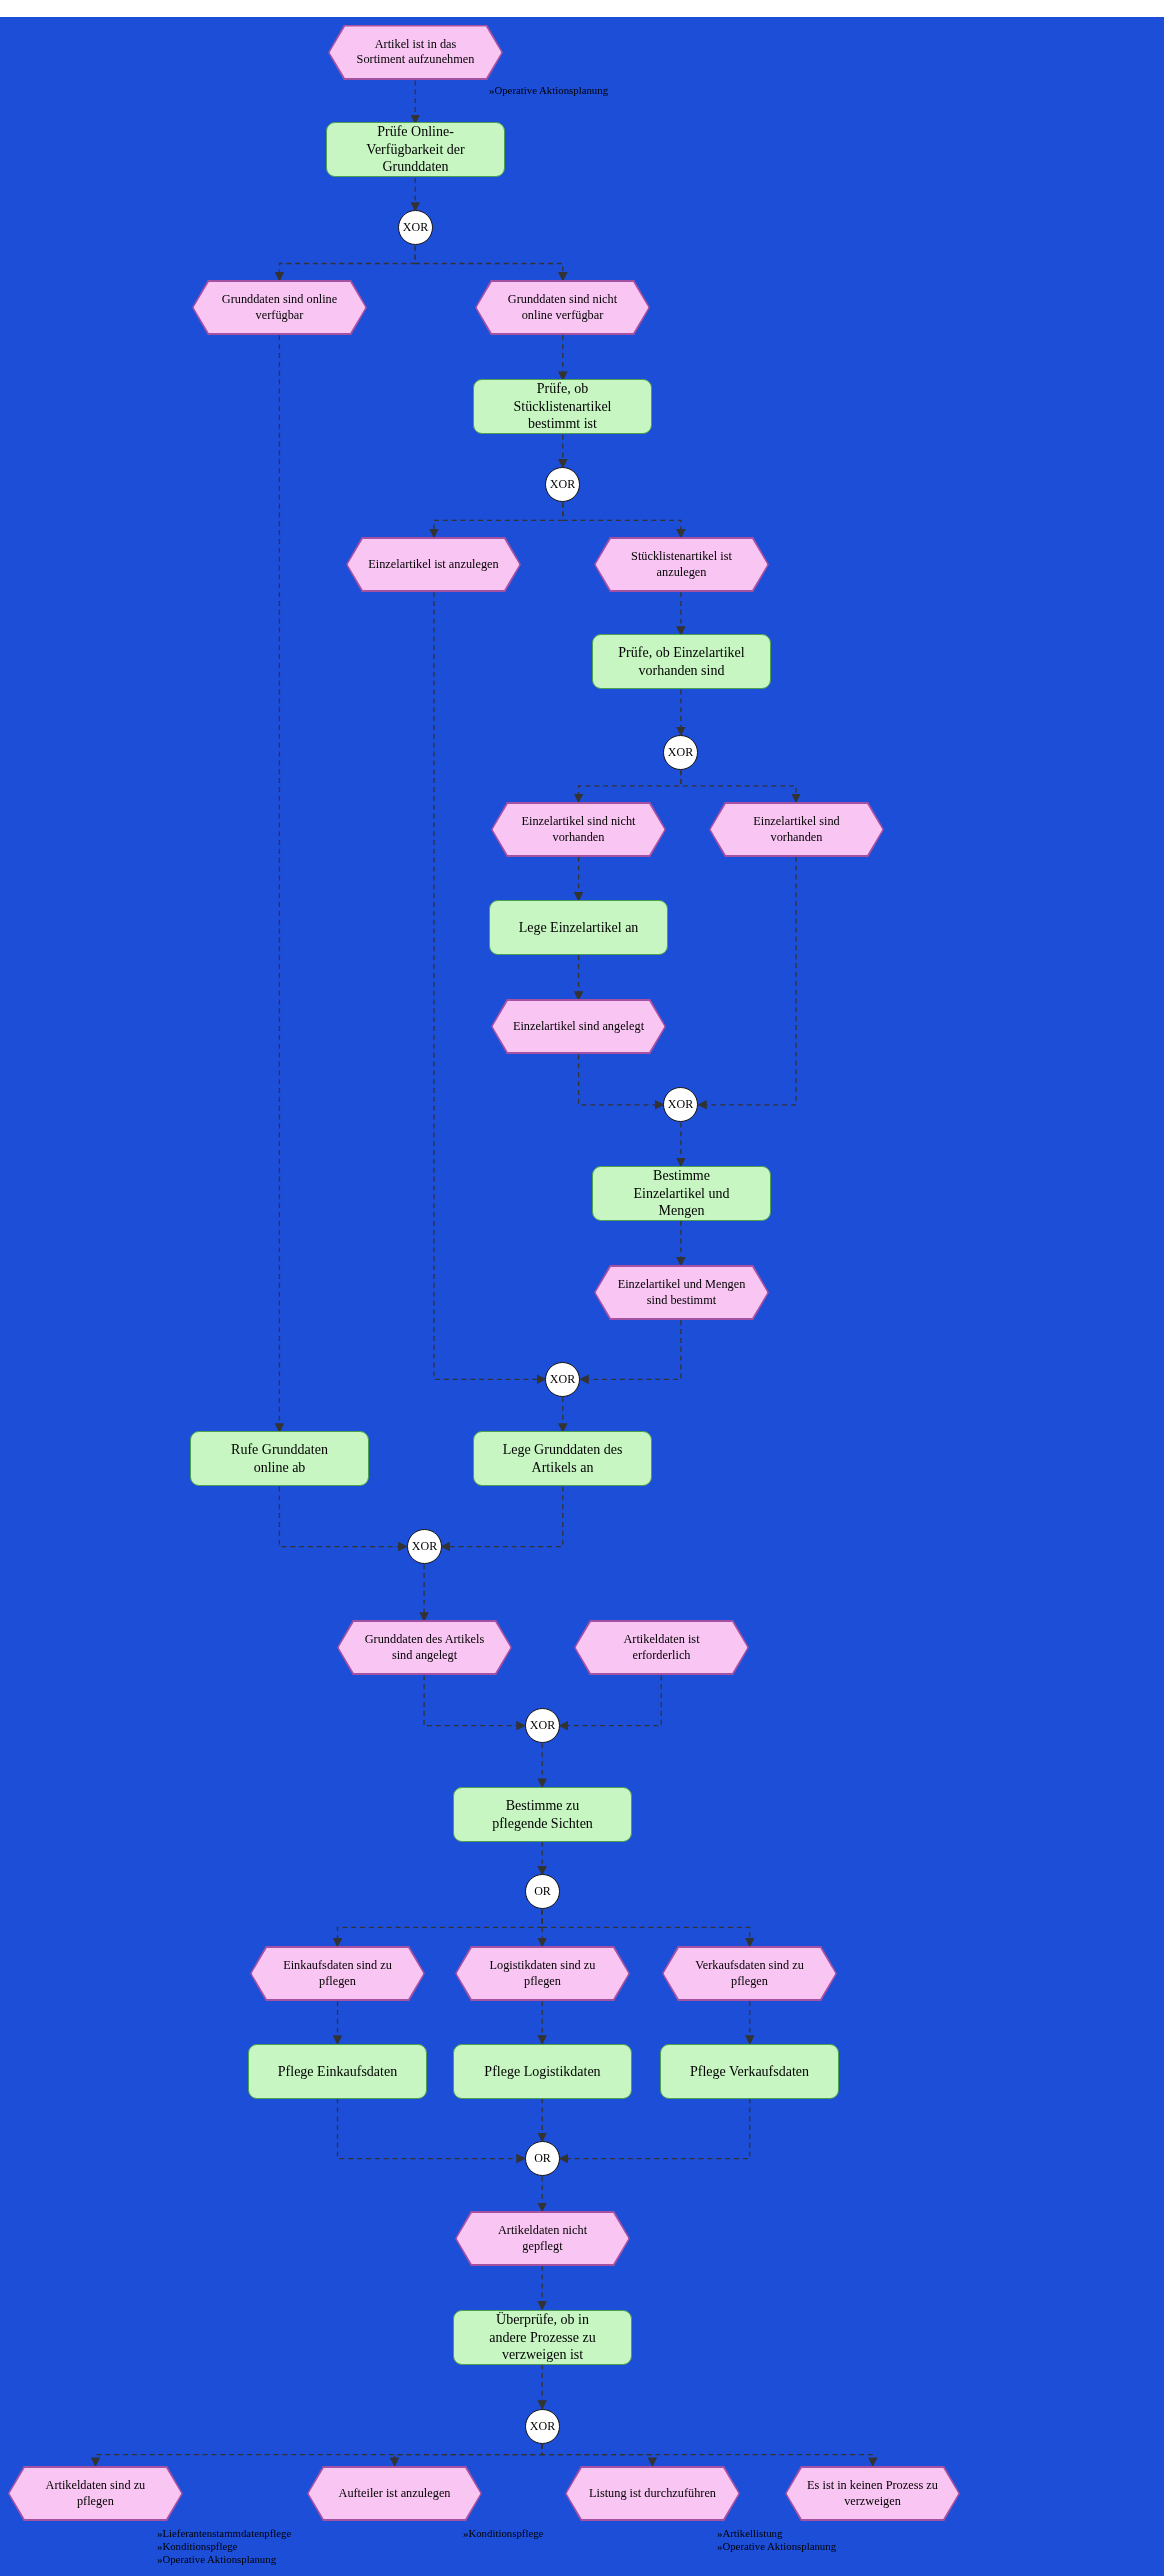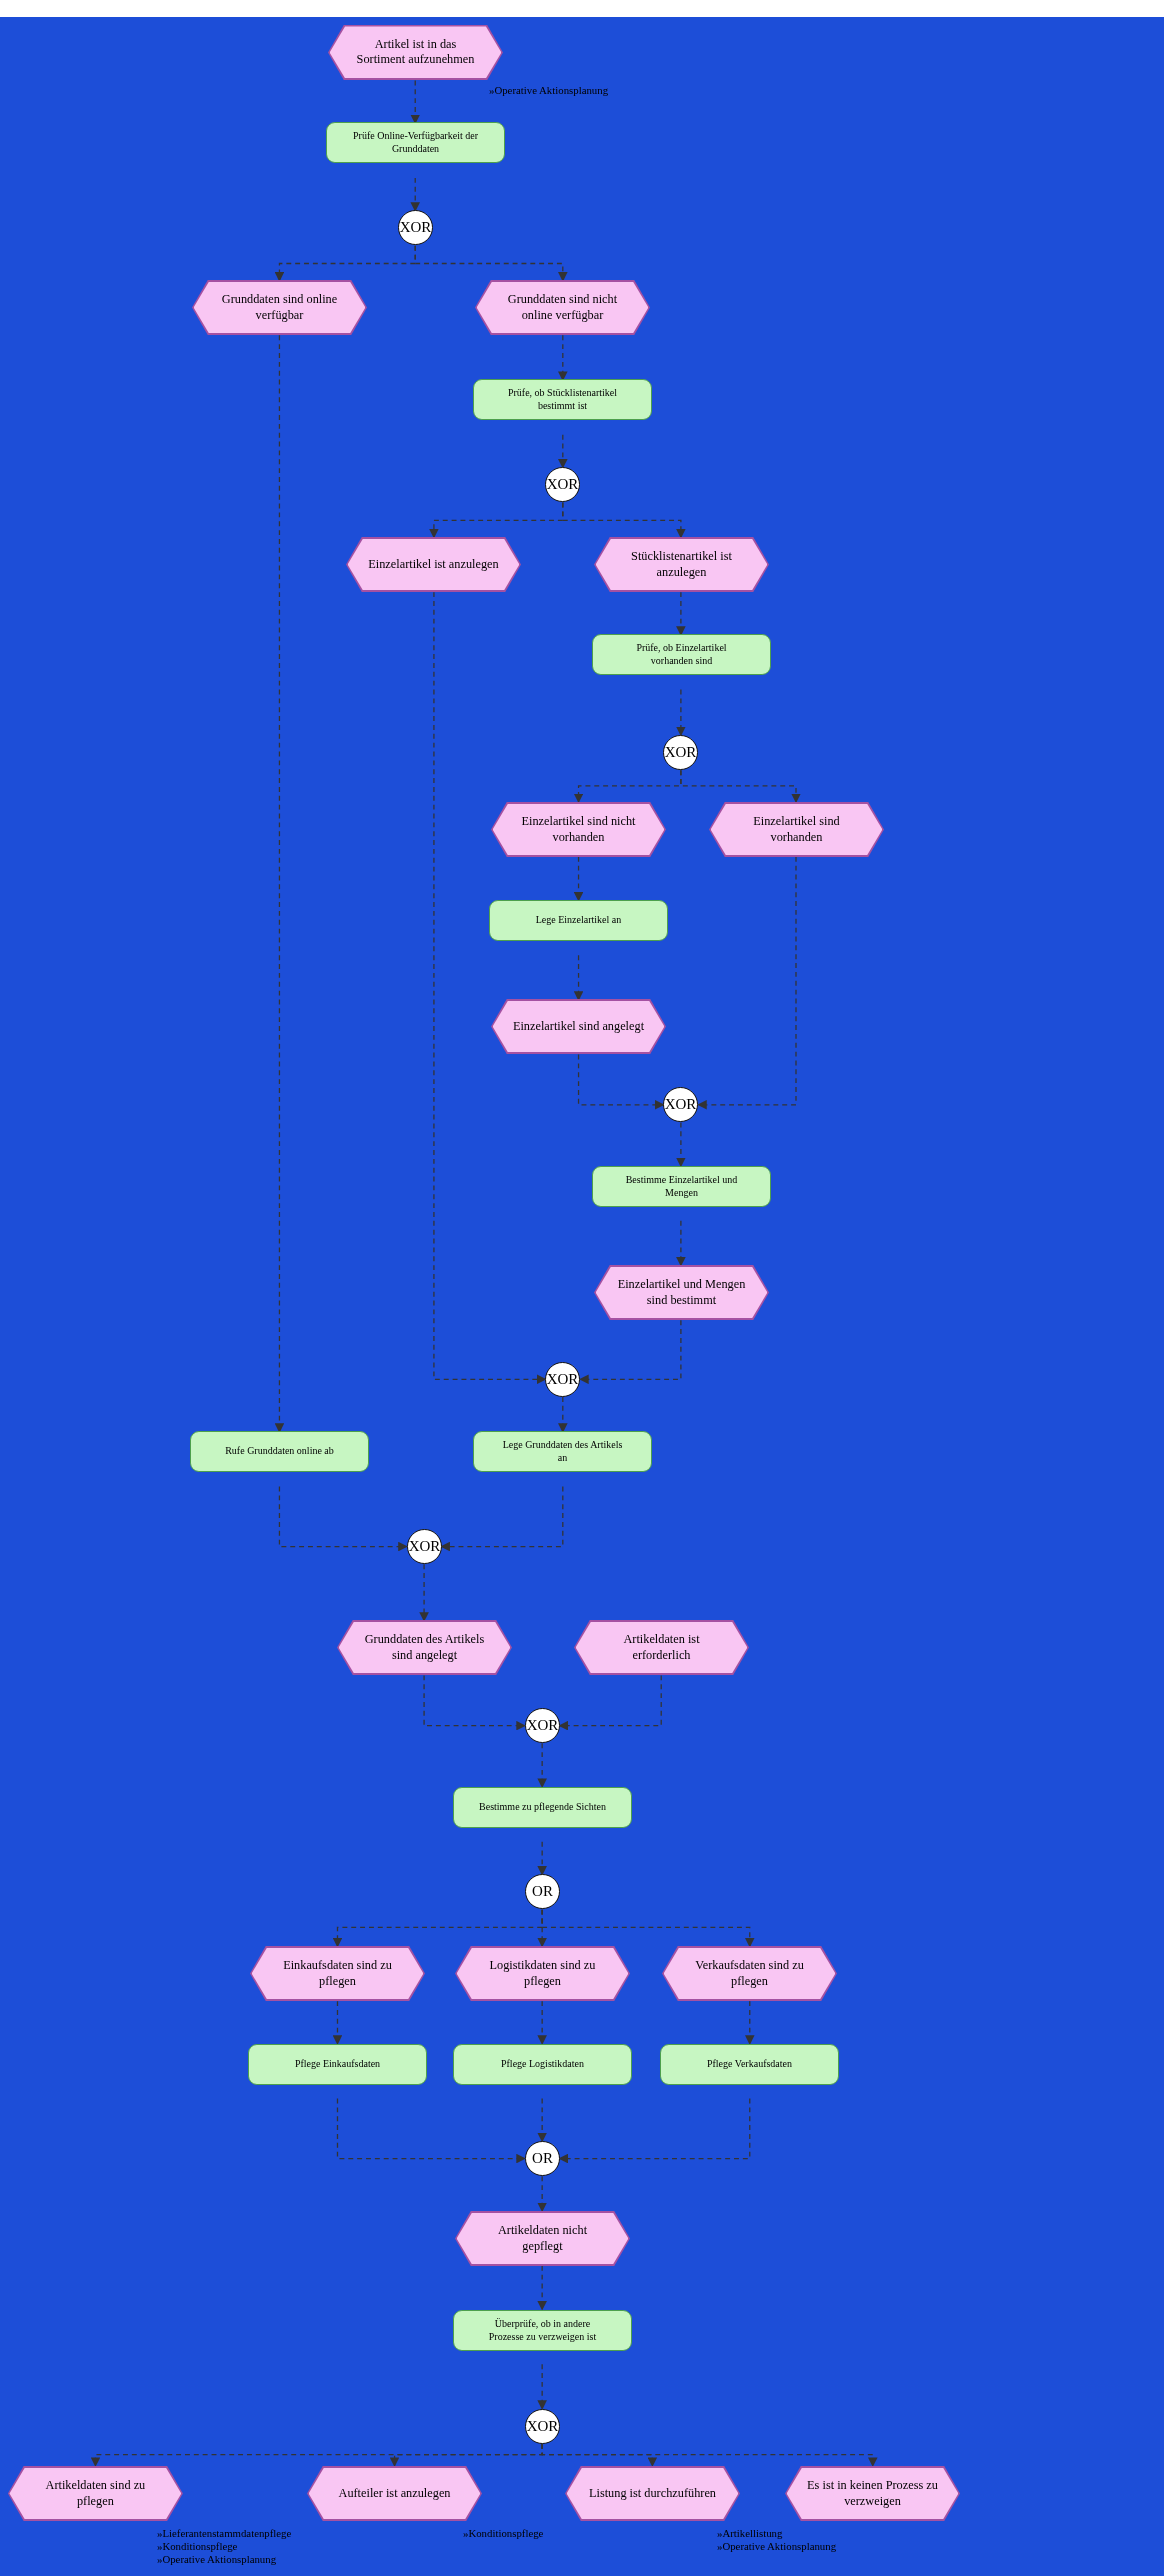--- a/index.html
+++ b/index.html
@@ -9,28 +9,28 @@
   .edge{fill:none;stroke:#333;stroke-width:1.3;stroke-dasharray:5 4;marker-end:url(#arr);}
 
   .event{position:absolute;width:175px;height:55px;}
   .hexb{position:absolute;inset:0;background:#a551a2;
         clip-path:polygon(9% 0%,91% 0%,100% 50%,91% 100%,9% 100%,0% 50%);}
   .hexf{position:absolute;inset:1.6px;background:#f9c6f3;
         clip-path:polygon(9% 0%,91% 0%,100% 50%,91% 100%,9% 100%,0% 50%);
         display:flex;align-items:center;justify-content:center;text-align:center;
         padding:2px 19.7px;box-sizing:border-box;font-size:12.3px;line-height:1.25;}
 
-  .func{position:absolute;width:179px;height:41px;background:#c7f6c2;
+  .func{position:absolute;width:179px;height:55px;background:#c7f6c2;
         border:1.5px solid #4da04d;border-radius:8.9px;
         display:flex;align-items:center;justify-content:center;text-align:center;
-        padding:2px 24px;box-sizing:border-box;font-size:10px;line-height:1.25;}
+        padding:2px 24px;box-sizing:border-box;font-size:14px;line-height:1.25;}
 
   .conn{position:absolute;width:35px;height:35px;border-radius:50%;background:#fff;
         border:1.4px solid #111;display:flex;align-items:center;justify-content:center;
-        font-size:15px;box-sizing:border-box;}
+        font-size:12px;box-sizing:border-box;}
 
   .anno{position:absolute;font-size:10.8px;line-height:1.22;white-space:nowrap;color:#000;}
 </style>
 </head>
 <body>
 
 <div class="canvas">
 
   <svg class="edges" width="1164" height="2576" viewBox="0 0 1183 2617">
     <defs>

